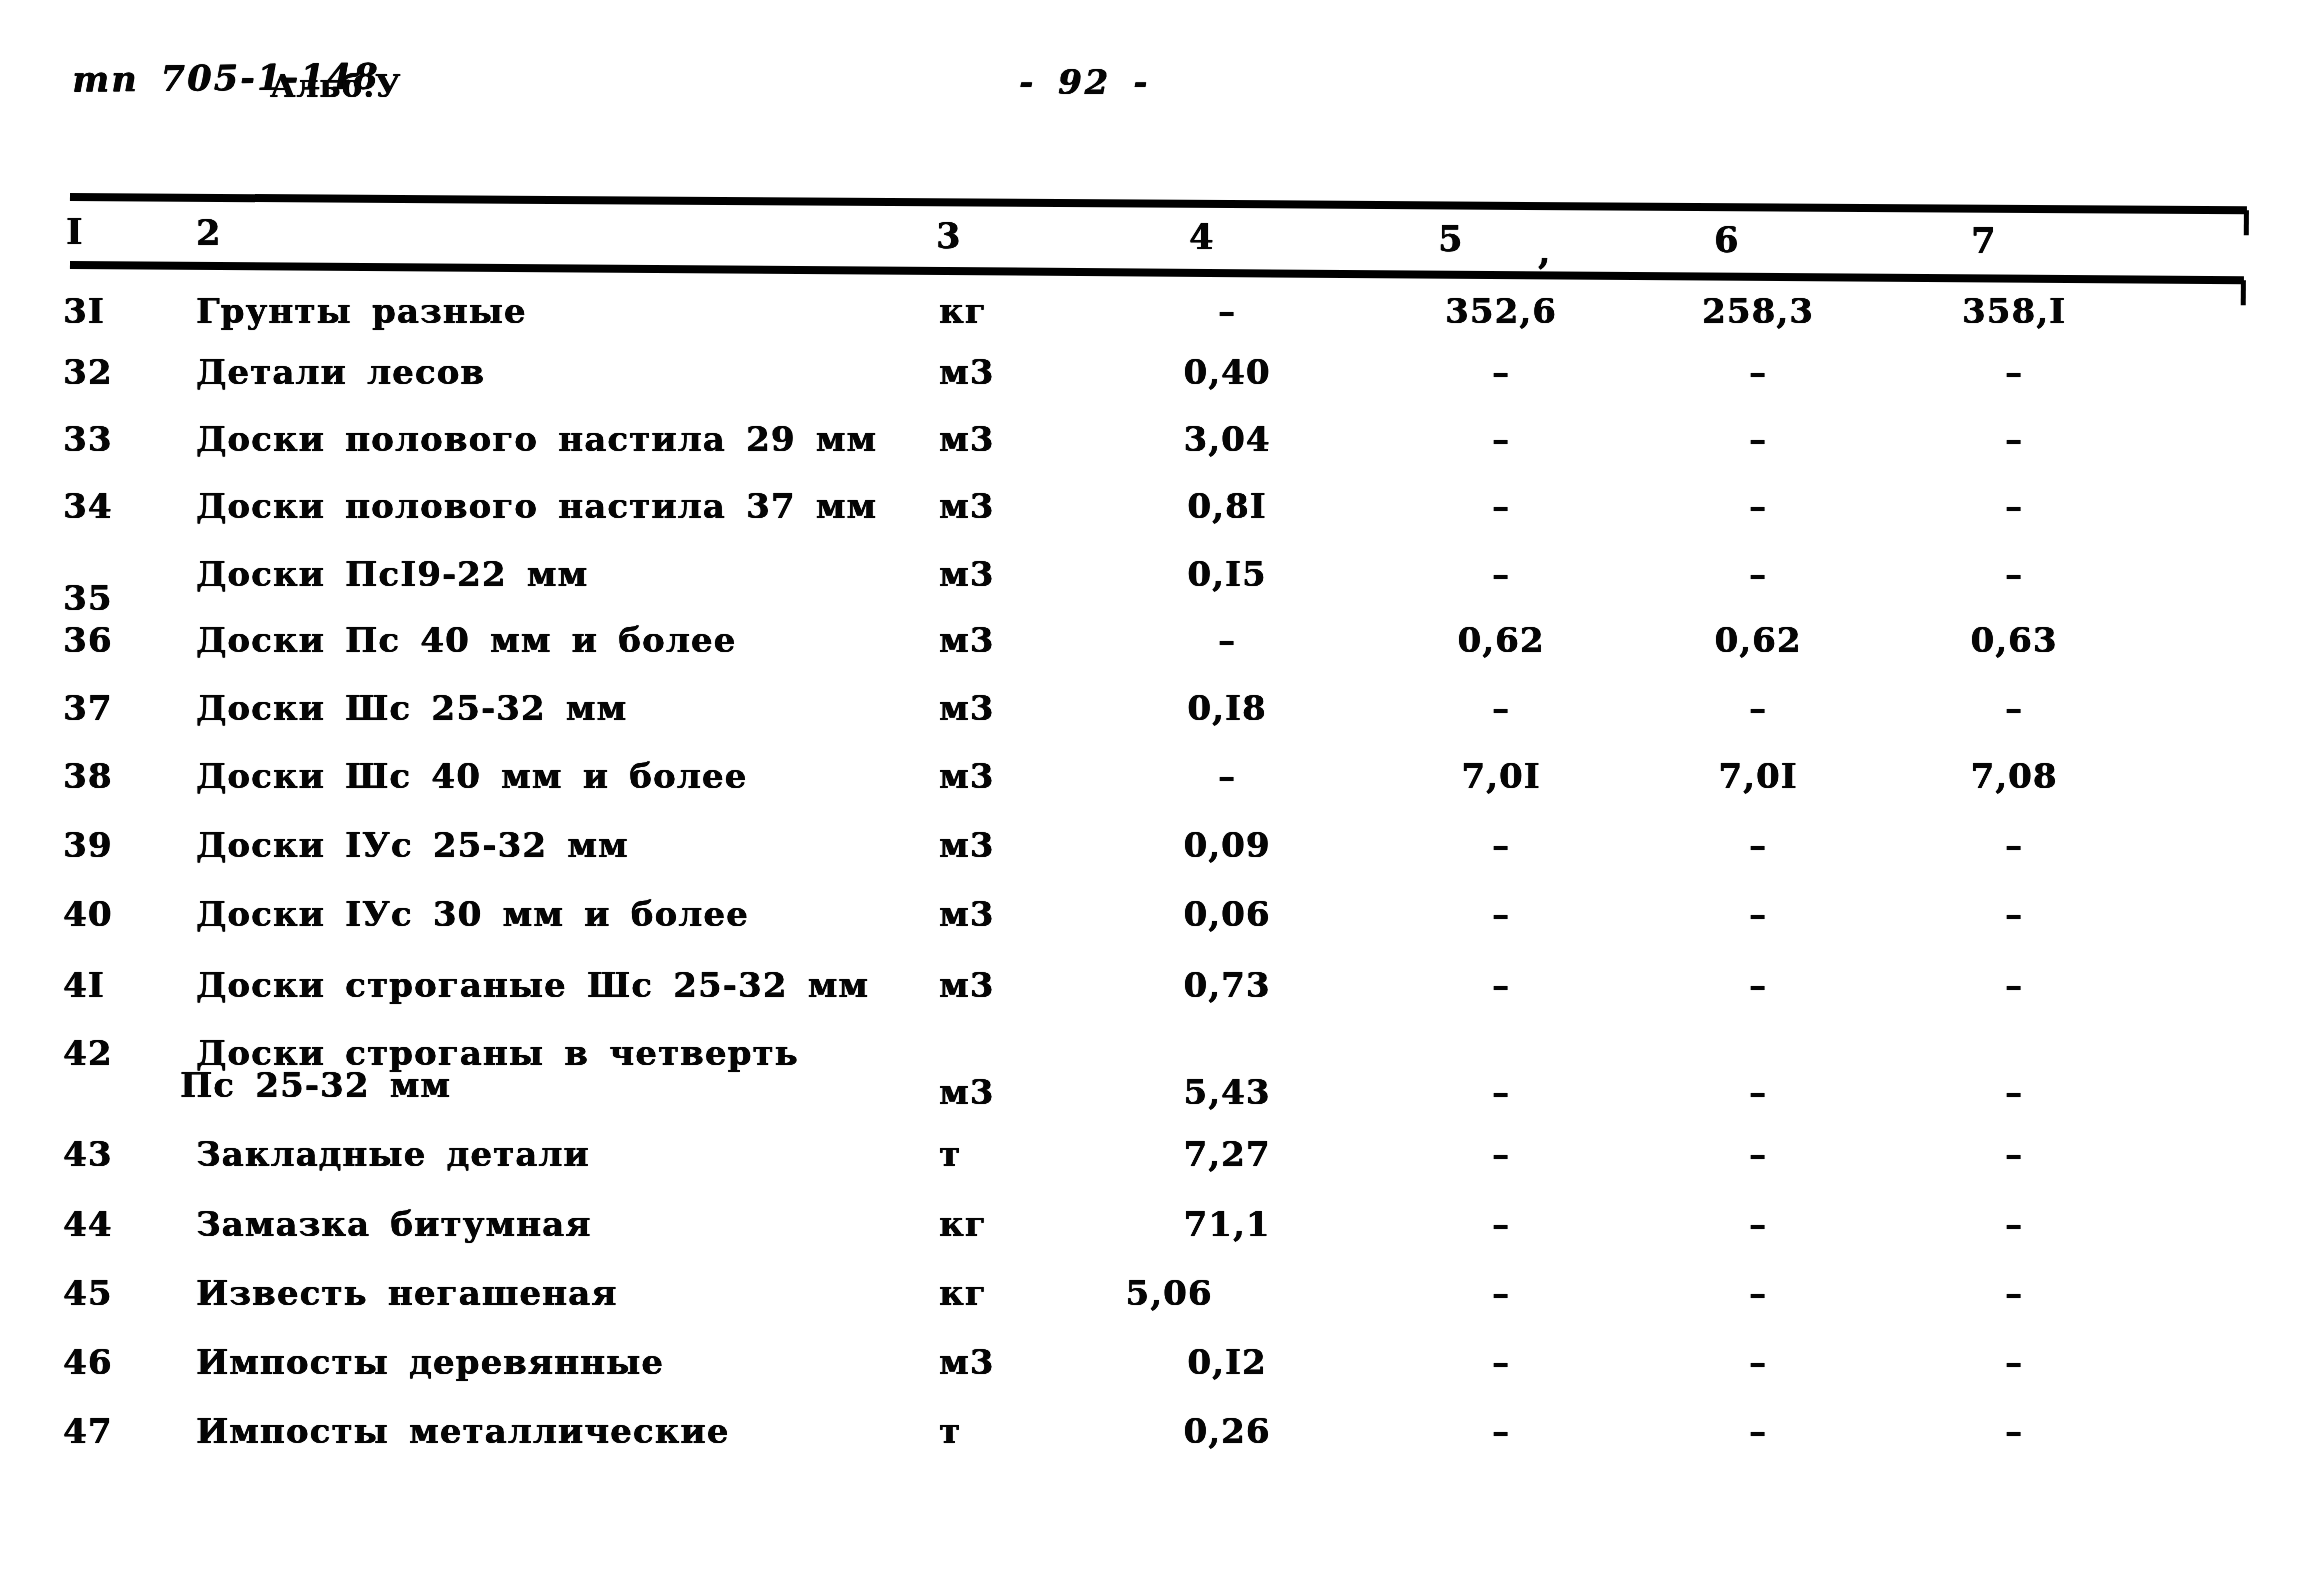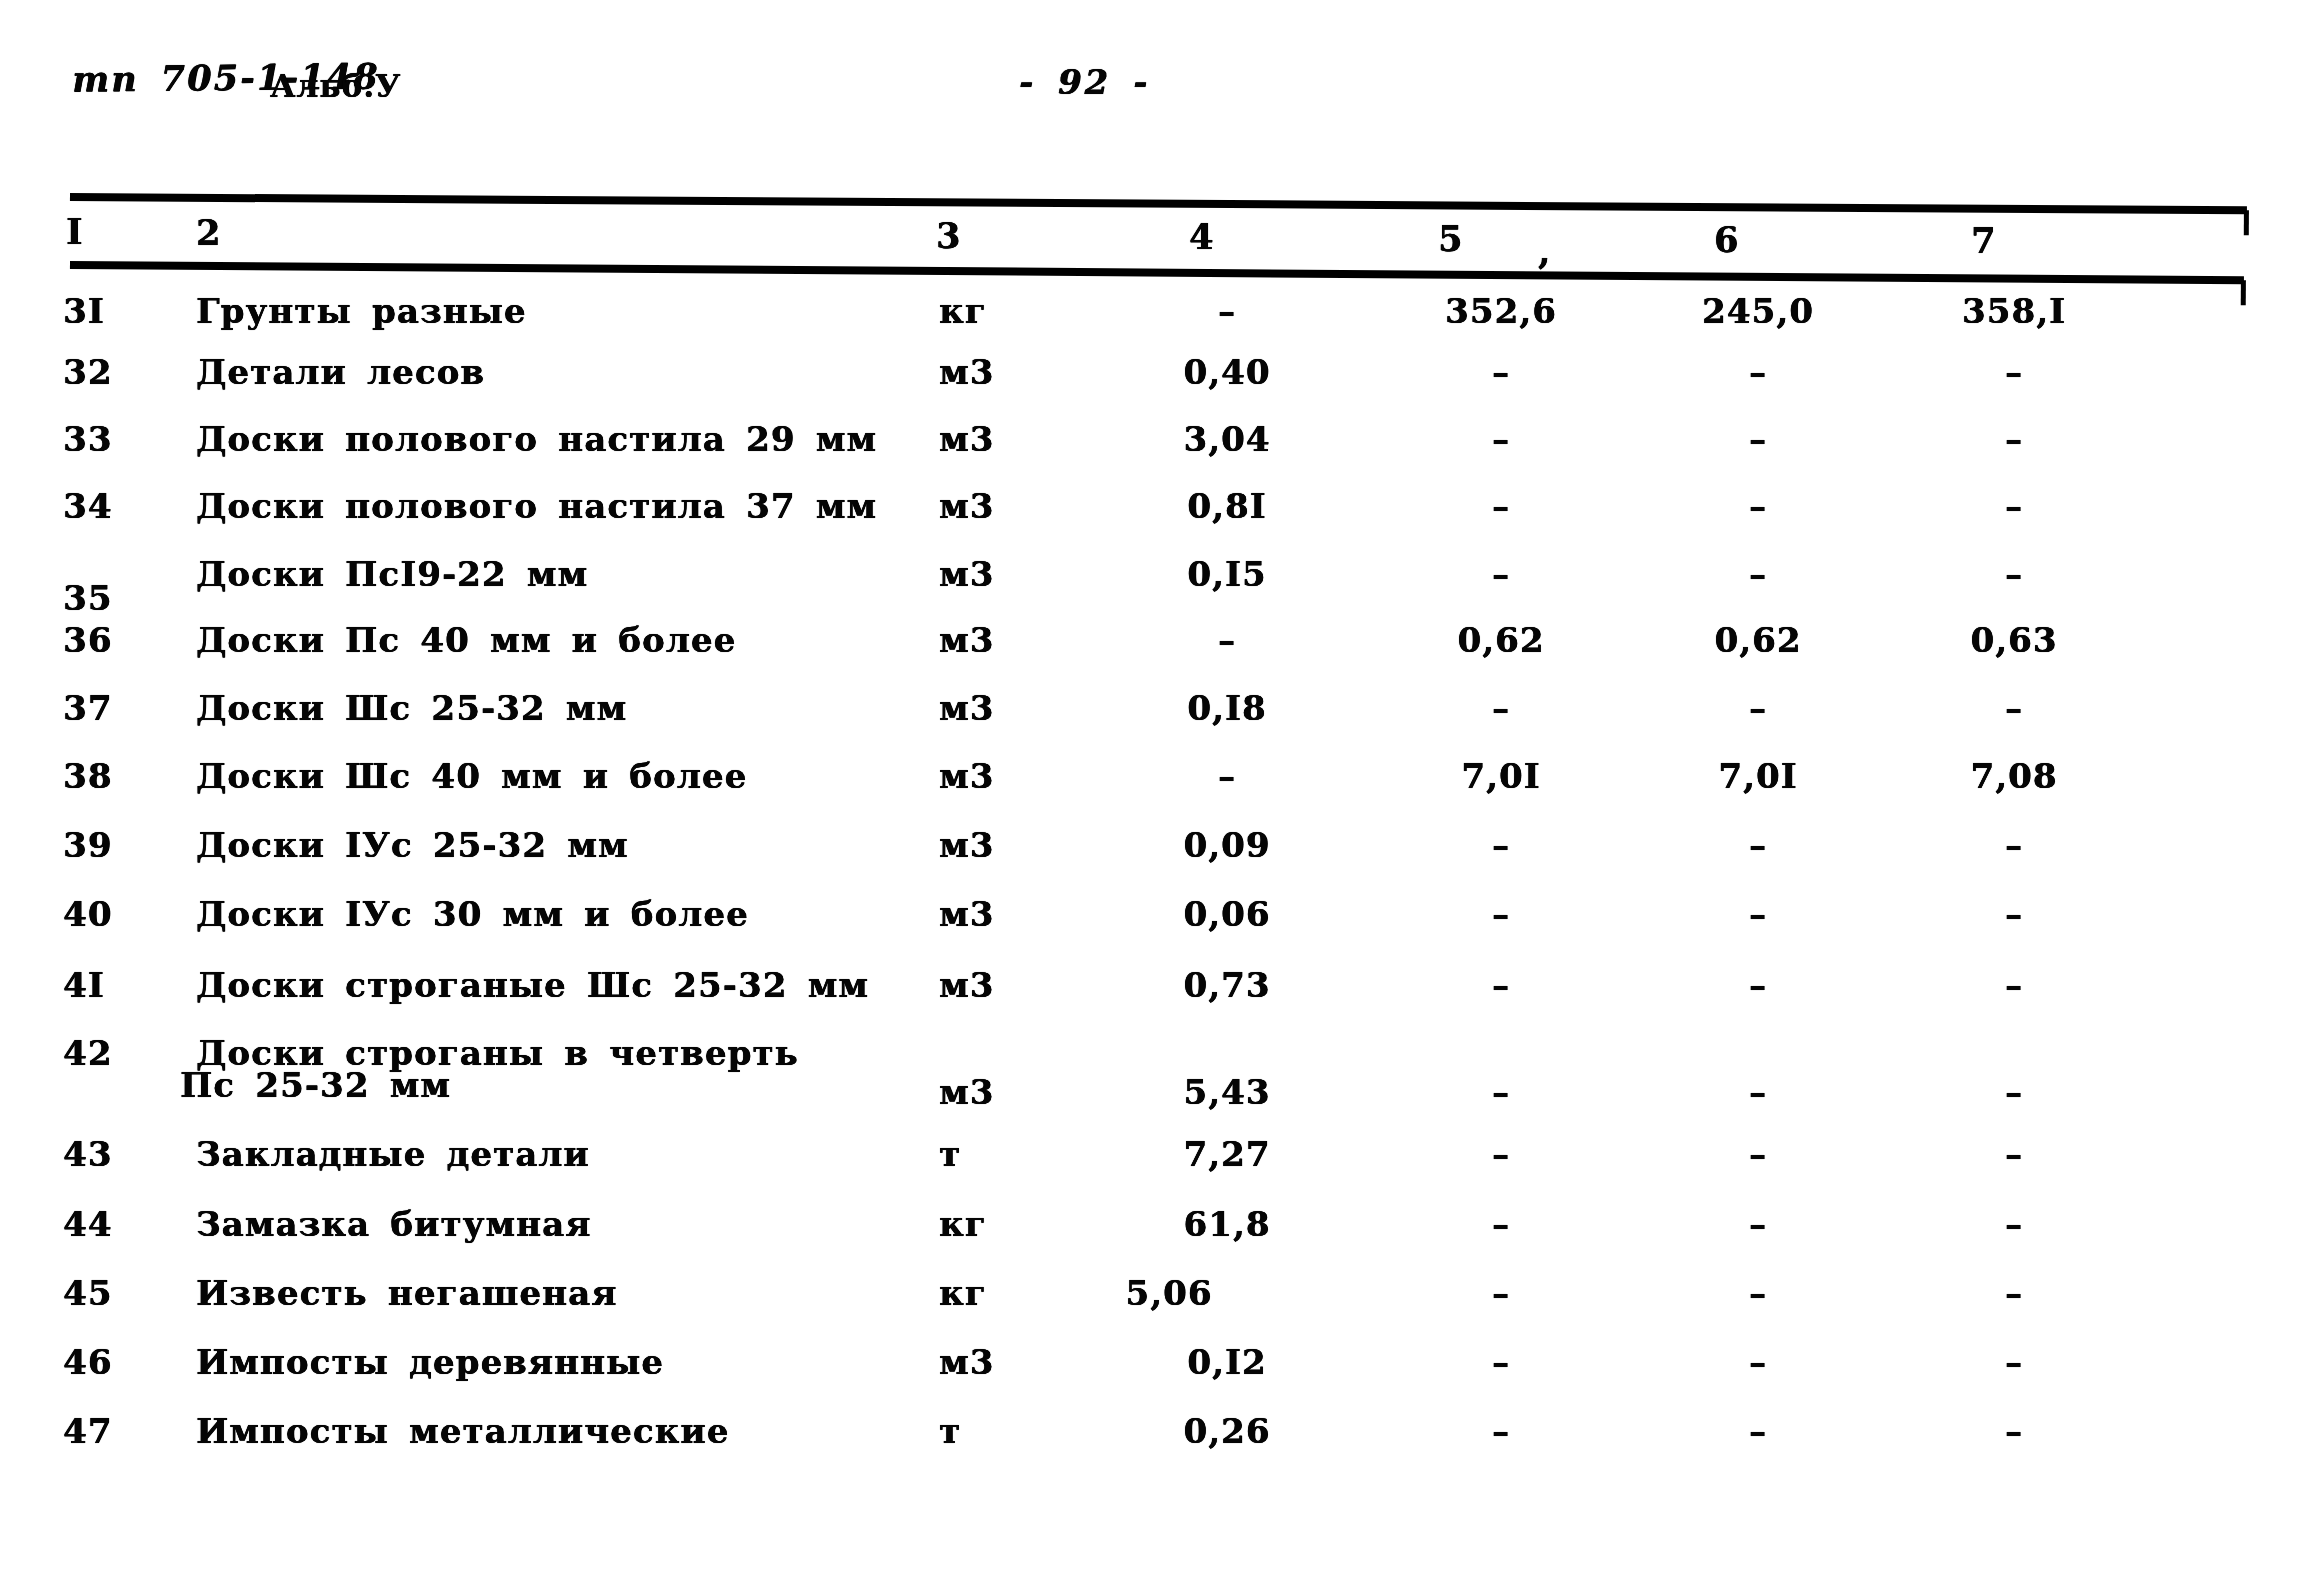--- a/index.html
+++ b/index.html
@@ -44,21 +44,21 @@
     <span class="t colhead" style="left:1714px;top:219px;">6</span>
     <span class="t colhead" style="left:1971px;top:220px;">7</span>
   </div>
 
   <div id="table-body">
       <span class="t num" style="left: 63px; top: 291px;">3I</span>
       <span class="t name" style="left: 196px; top: 291px;">Грунты разные</span>
       <span class="t unit" style="left: 939px; top: 291px;">кг</span>
       <span class="t val" style="left: 1139px; top: 291px;">–</span>
       <span class="t val" style="left: 1413px; top: 291px;">352,6</span>
-      <span class="t val" style="left: 1670px; top: 291px;">245,0</span>
+      <span class="t val" style="left: 1670px; top: 291px;">258,3</span>
       <span class="t val" style="left: 1926px; top: 291px;">358,I</span>
       <span class="t num" style="left: 63px; top: 352px;">32</span>
       <span class="t name" style="left: 196px; top: 352px;">Детали лесов</span>
       <span class="t unit" style="left: 939px; top: 352px;">м3</span>
       <span class="t val" style="left: 1139px; top: 352px;">0,40</span>
       <span class="t val" style="left: 1413px; top: 352px;">–</span>
       <span class="t val" style="left: 1670px; top: 352px;">–</span>
       <span class="t val" style="left: 1926px; top: 352px;">–</span>
       <span class="t num" style="left: 63px; top: 419px;">33</span>
       <span class="t name" style="left: 196px; top: 419px;">Доски полового настила 29 мм</span>
@@ -134,21 +134,21 @@
       <span class="t num" style="left: 63px; top: 1134px;">43</span>
       <span class="t name" style="left: 196px; top: 1134px;">Закладные детали</span>
       <span class="t unit" style="left: 939px; top: 1134px;">т</span>
       <span class="t val" style="left: 1139px; top: 1134px;">7,27</span>
       <span class="t val" style="left: 1413px; top: 1134px;">–</span>
       <span class="t val" style="left: 1670px; top: 1134px;">–</span>
       <span class="t val" style="left: 1926px; top: 1134px;">–</span>
       <span class="t num" style="left: 63px; top: 1204px;">44</span>
       <span class="t name" style="left: 196px; top: 1204px;">Замазка битумная</span>
       <span class="t unit" style="left: 939px; top: 1204px;">кг</span>
-      <span class="t val" style="left: 1139px; top: 1204px;">61,8</span>
+      <span class="t val" style="left: 1139px; top: 1204px;">71,1</span>
       <span class="t val" style="left: 1413px; top: 1204px;">–</span>
       <span class="t val" style="left: 1670px; top: 1204px;">–</span>
       <span class="t val" style="left: 1926px; top: 1204px;">–</span>
       <span class="t num" style="left: 63px; top: 1273px;">45</span>
       <span class="t name" style="left: 196px; top: 1273px;">Известь негашеная</span>
       <span class="t unit" style="left: 939px; top: 1273px;">кг</span>
       <span class="t val" style="left: 1081px; top: 1273px;">5,06</span>
       <span class="t val" style="left: 1413px; top: 1273px;">–</span>
       <span class="t val" style="left: 1670px; top: 1273px;">–</span>
       <span class="t val" style="left: 1926px; top: 1273px;">–</span>

